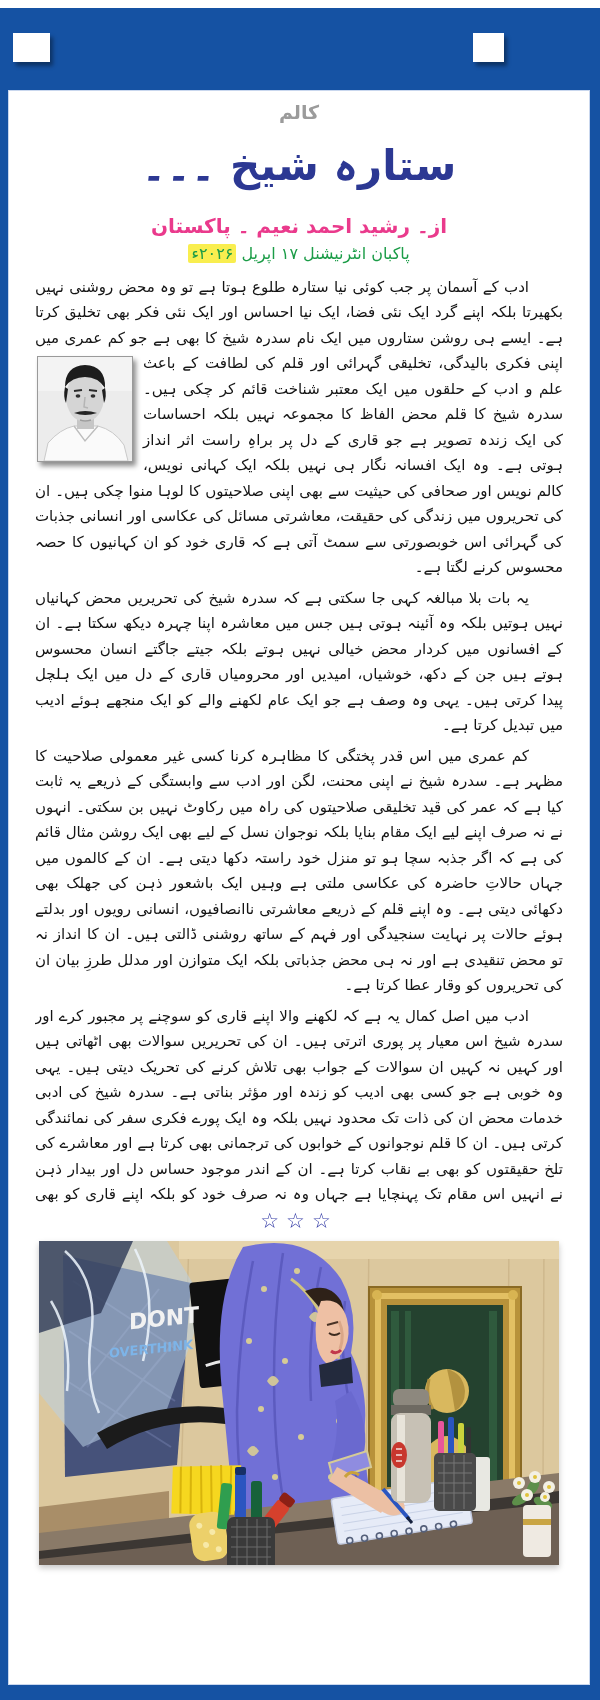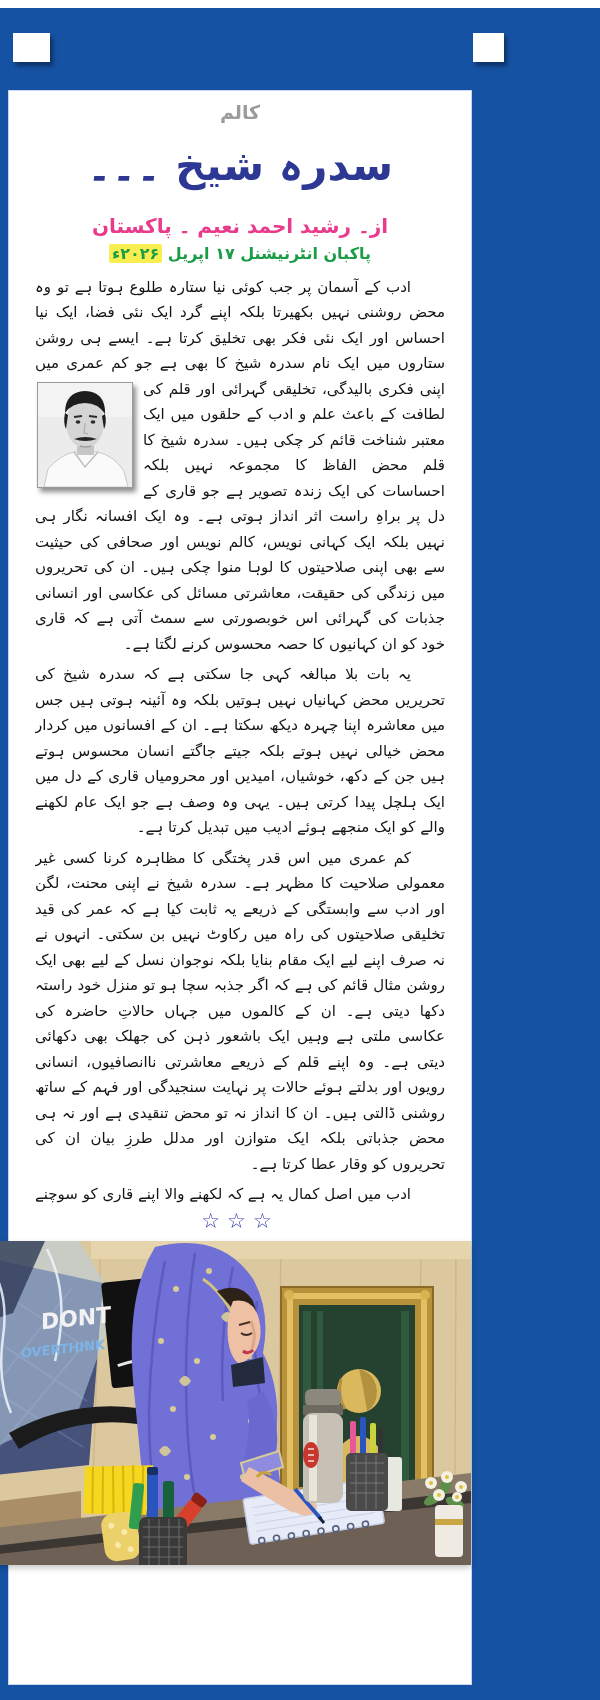--- a/index.html
+++ b/index.html
@@ -5,35 +5,35 @@
   html,body{margin:0;padding:0;background:#ffffff;}
   .page{
     position:relative;width:600px;height:1700px;overflow:hidden;
     background:#1552a3;font-family:"DejaVu Sans",sans-serif;
   }
   .top-strip{position:absolute;top:0;left:0;width:600px;height:8px;background:#ffffff;}
   .hdr-square{position:absolute;background:#ffffff;box-shadow:3px 4px 4px rgba(0,0,0,.38);}
   .hdr-square.left{left:13px;top:33px;width:37px;height:29px;}
   .hdr-square.right{left:473px;top:33px;width:31px;height:29px;}
   .content{
-    position:absolute;left:8px;top:90px;width:464px;height:1595px;
+    position:absolute;left:8px;top:90px;width:582px;height:1595px;
     background:#ffffff;border:1px solid #c9d7ee;box-sizing:border-box;
     direction:rtl;
   }
   .kalam{margin:10px 0 0;text-align:center;color:#9b9b9b;font-size:19px;font-weight:bold;}
   .title{
     margin:16px 0 0;text-align:center;color:#2c3893;
     font-size:42px;font-weight:bold;line-height:1.3;
   }
   .subtitle{
     margin:18px 0 0;text-align:center;color:#151b46;
     font-size:30px;font-weight:bold;line-height:1.3;
   }
   .byline{margin:20px 15px 0;text-align:center;color:#ea3a8c;font-size:20px;font-weight:bold;}
-  .dateline{margin:6px 0 0;text-align:center;color:#1b9c47;font-size:16px;font-weight:bold;}
+  .dateline{margin:6px 0 0;text-align:center;color:#1b9c47;font-size:16px;font-weight:normal;}
   .dateline .year{background:#f9ee4f;padding:0 3px;border-radius:2px;}
   .article-body{
     height:928px;overflow:hidden;margin:12px 26px 0;
     text-align:justify;color:#141414;font-size:15px;line-height:25.5px;
   }
   .article-body p{margin:0 0 5px;text-indent:34px;}
   .portrait{
     float:left;width:94px;height:104px;margin:5px 10px 4px 2px;
     border:1px solid #9a9a9a;box-shadow:3px 4px 5px rgba(0,0,0,.45);
     background:#e7e7e7;
@@ -52,21 +52,21 @@
 </head>
 <body>
 
 <div class="page">
   <div class="top-strip"></div>
   <div class="hdr-square left"></div>
   <div class="hdr-square right"></div>
 
   <div class="content">
     <div class="kalam">کالم</div>
-    <h1 class="title">سدرہ شیخ ۔۔۔</h1>
+    <h1 class="title">ستارہ شیخ ۔۔۔</h1>
     <div class="byline">از۔ رشید احمد نعیم ۔ پاکستان</div>
     <div class="dateline">
       <span>پاکبان انٹرنیشنل ۱۷ اپریل </span><span class="year">۲۰۲۶ء</span>
     </div>
 
     <div class="article-body">
       <p>
         <span>ادب کے آسمان پر جب کوئی نیا ستارہ طلوع ہوتا ہے تو وہ محض روشنی نہیں بکھیرتا بلکہ اپنے گرد ایک نئی فضا، ایک نیا احساس اور ایک نئی فکر بھی تخلیق کرتا ہے۔ ایسے ہی روشن ستاروں میں ایک نام سدرہ شیخ کا بھی ہے جو کم عمری میں اپنی فکری بالیدگی، تخلیقی گہرائی اور قلم کی</span>
         <span class="portrait">
             <svg width="94" height="104" viewBox="0 0 94 104" xmlns="http://www.w3.org/2000/svg" aria-hidden="true">

